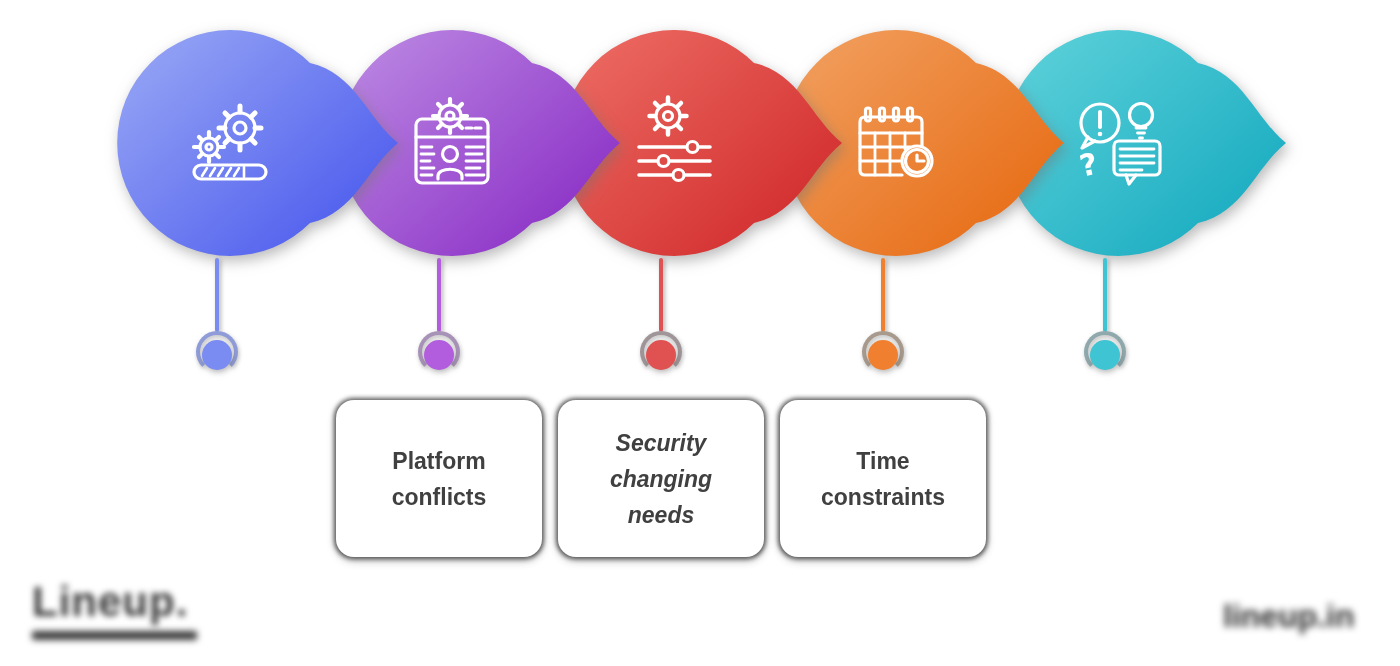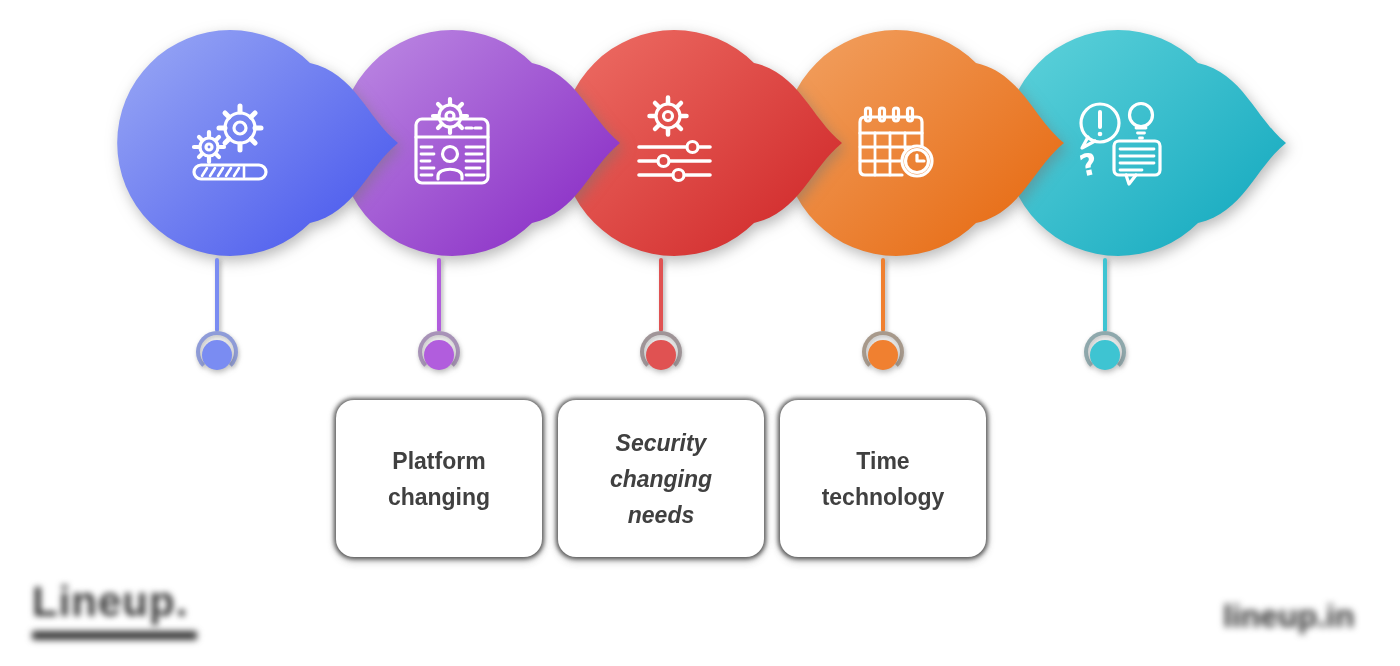--- a/index.html
+++ b/index.html
@@ -160,21 +160,21 @@
         <circle cx="46" cy="59" r="7.5"></circle>
         <path d="M34 84v-3c0 -9 24 -9 24 0v3"></path>
         <path stroke-width="2.8" d="M17 52h11M17 59h13M17 66h9M17 73h13M17 80h11"></path>
         <path stroke-width="2.8" d="M62 52h18M62 59h16M62 66h18M62 73h14M62 80h18"></path>
       </g>
     </svg>
     <div class="connector-line"></div>
     <div class="connector-arc"></div>
     <div class="connector-dot"></div>
     <div class="card">
-      <div class="card-label">Platform changing</div>
+      <div class="card-label">Platform conflicts</div>
     </div>
   </div>
 
   <div class="item" style="--cx: 661px; z-index: 30; font-style: italic; --c-light: #EE6F66; --c-dark: #D43232; --c-main: #E05252; --c-arc: #A09598;">
     <svg class="leaf" width="290" height="230" viewBox="0 0 290 230">
       <defs>
         <linearGradient id="leafGrad2" x1="0" y1="0" x2="0.85" y2="0.75">
           <stop class="stop-light" offset="0" stop-color="#EE6F66"></stop>
             <stop class="stop-dark" offset="1" stop-color="#D43232"></stop>
         </linearGradient>
@@ -219,21 +219,21 @@
         <path stroke-width="2.8" d="M27 38v42M42 38v42M57 38v16M12 52h50M12 66h40"></path>
         <circle cx="69" cy="66" r="15"></circle>
         <circle cx="69" cy="66" r="11.5"></circle>
         <path d="M69 60v6h7"></path>
       </g>
     </svg>
     <div class="connector-line"></div>
     <div class="connector-arc"></div>
     <div class="connector-dot"></div>
     <div class="card">
-      <div class="card-label">Time technology</div>
+      <div class="card-label">Time constraints</div>
     </div>
   </div>
 
   <div class="item" style="--cx: 1105px; z-index: 10; --c-light: #60D3DB; --c-dark: #1FAFC3; --c-main: #3EC4D2; --c-arc: #8FA9AD;">
     <svg class="leaf" width="290" height="230" viewBox="0 0 290 230">
       <defs>
         <linearGradient id="leafGrad4" x1="0" y1="0" x2="0.85" y2="0.75">
           <stop class="stop-light" offset="0" stop-color="#60D3DB"></stop>
             <stop class="stop-dark" offset="1" stop-color="#1FAFC3"></stop>
         </linearGradient>

